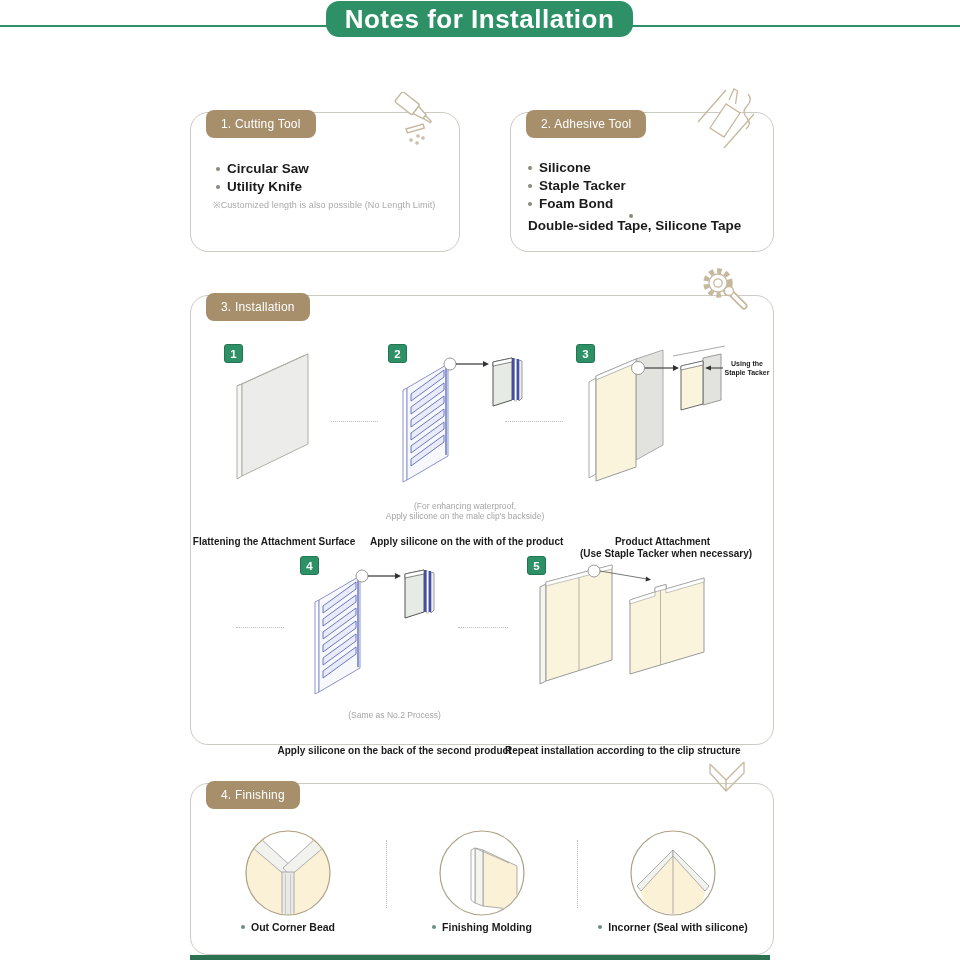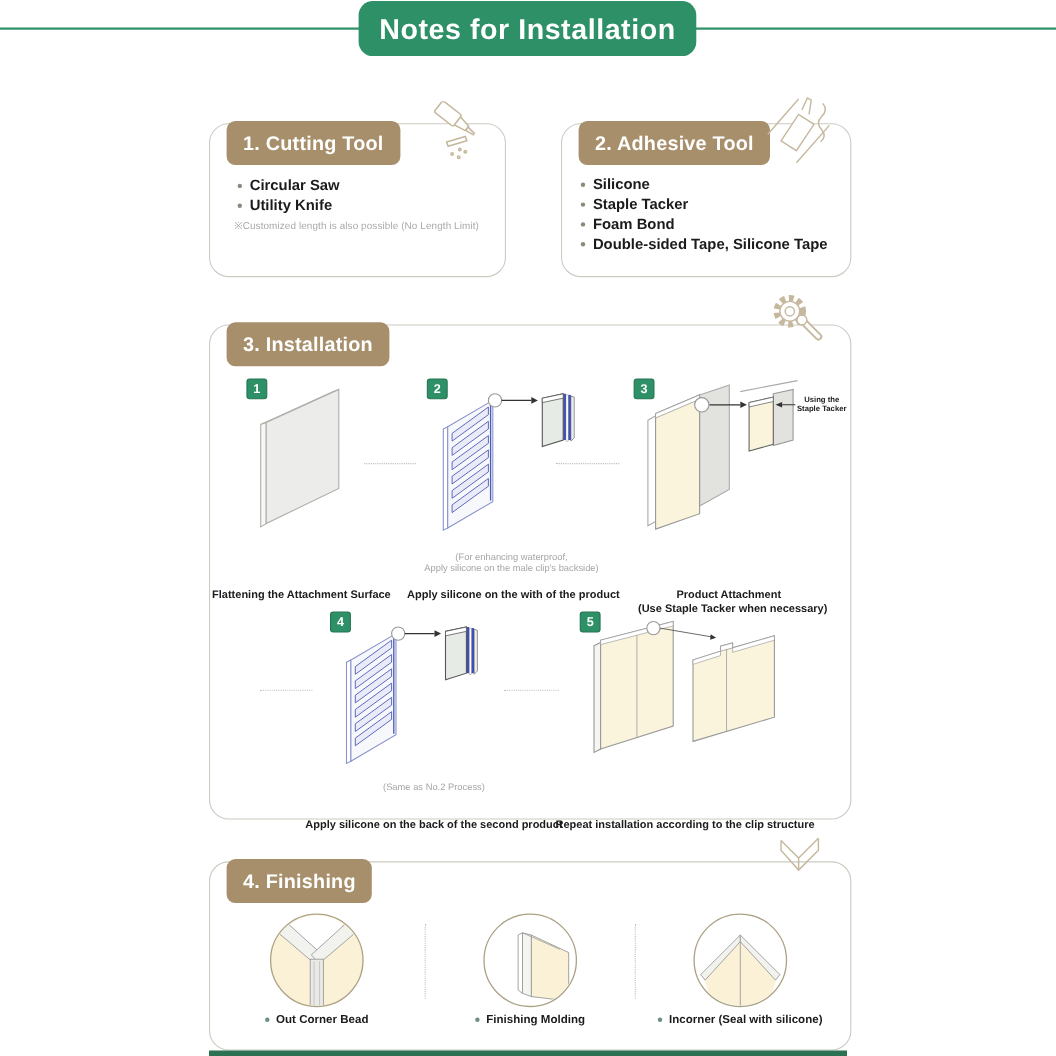--- a/index.html
+++ b/index.html
@@ -1,28 +1,28 @@
 <!DOCTYPE html>
 <html><head>
 <meta charset="utf-8">
 <style>
   html,body{margin:0;padding:0;background:#fff;}
   .canvas{position:relative;width:960px;height:960px;background:#fff;overflow:hidden;
           font-family:"Liberation Sans",sans-serif;}
 
   
   .title-line{position:absolute;top:25px;left:0;width:960px;height:2px;background:#2E9067;}
-  .title-banner{position:absolute;left:326px;top:1px;width:307px;height:50px;background:#2E9067;
+  .title-banner{position:absolute;left:326px;top:1px;width:307px;height:36px;background:#2E9067;
     border-radius:13px;display:flex;align-items:center;justify-content:center;
     color:#fff;font-size:26px;font-weight:bold;letter-spacing:.5px;}
 
   
   .panel-box{position:absolute;border:1.5px solid #CBCBC2;border-radius:18px;background:#fff;}
-  .section-label{position:absolute;background:#A78F6B;color:#fff;font-weight:bold;font-size:18px;
-    border-radius:8px;height:40px;display:flex;align-items:center;padding:0 15px;letter-spacing:.2px;}
+  .section-label{position:absolute;background:#A78F6B;color:#fff;font-weight:normal;font-size:12px;
+    border-radius:8px;height:28px;display:flex;align-items:center;padding:0 15px;letter-spacing:.2px;}
 
   
   .tool-item{position:absolute;display:flex;align-items:center;font-weight:bold;font-size:13.5px;color:#1B1B1B;}
   .dot{width:4px;height:4px;border-radius:50%;background:#8A8A7C;margin-right:7px;flex:0 0 auto;}
   .note-text{position:absolute;font-size:9px;color:#A9A9A9;letter-spacing:.1px;}
 
   
   .step-badge{position:absolute;width:17px;height:17px;background:#2E9067;border:1px solid #237452;
     border-radius:3px;color:#fff;font-size:11.5px;font-weight:bold;display:flex;align-items:center;justify-content:center;}
   .step-caption{position:absolute;font-size:10px;font-weight:bold;color:#1B1B1B;text-align:center;white-space:nowrap;margin-top:48px;}
@@ -89,21 +89,21 @@
     <span>Silicone</span>
   </div>
   <div class="tool-item" style="left:528px;top:178px;">
     <span class="dot"></span>
     <span>Staple Tacker</span>
   </div>
   <div class="tool-item" style="left:528px;top:196px;">
     <span class="dot"></span>
     <span>Foam Bond</span>
   </div>
-  <div class="tool-item" style="left:528px;top:214px;">
+  <div class="tool-item" style="left:528px;top:214px;flex-direction:column;">
     <span class="dot"></span>
     <span>Double-sided Tape, Silicone Tape</span>
   </div>
 
   <div class="panel-box" style="left:190px;top:295px;width:582px;height:448px;"></div>
   <div class="section-label" style="left:206px;top:293px;">3. Installation</div>
   <svg class="illu" style="left:694px;top:262px;" width="60" height="60" viewBox="0 0 60 60">
     <g stroke="#C6B89E" fill="none">
       <circle cx="24" cy="21" r="12" stroke-width="5.5" stroke-dasharray="4.5 3.4"></circle>
       <circle cx="24" cy="21" r="9" fill="#fff" stroke-width="1.3"></circle>

